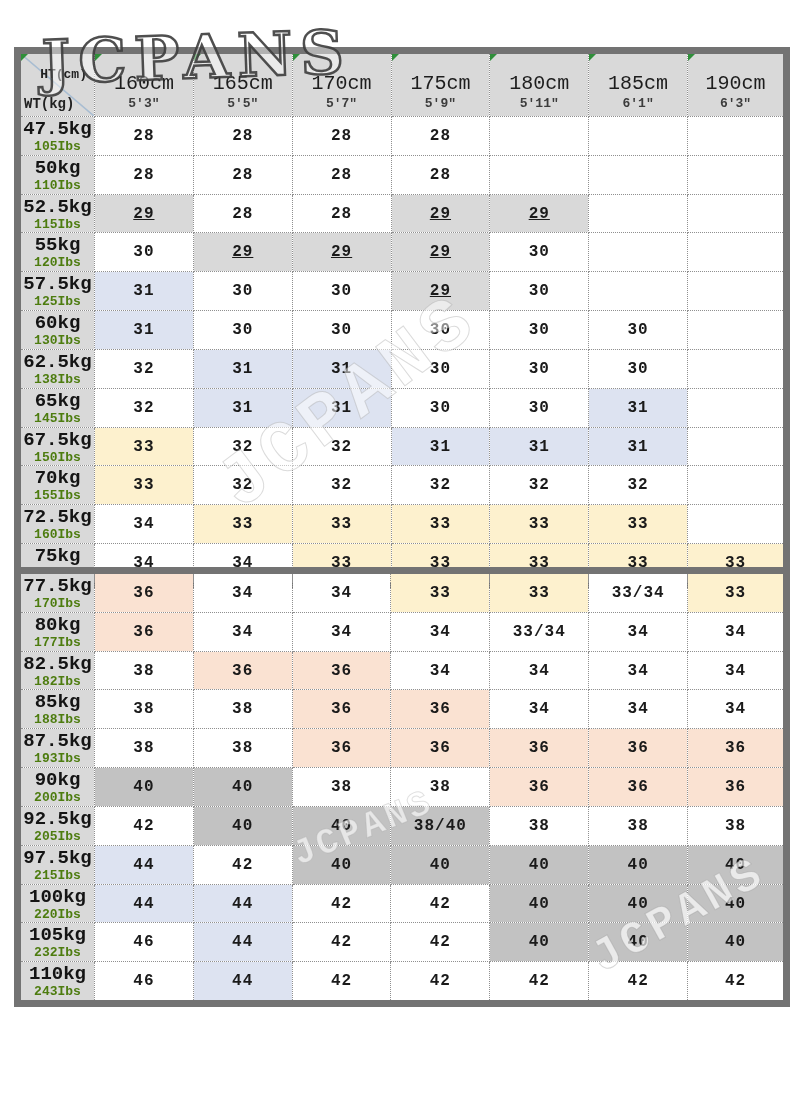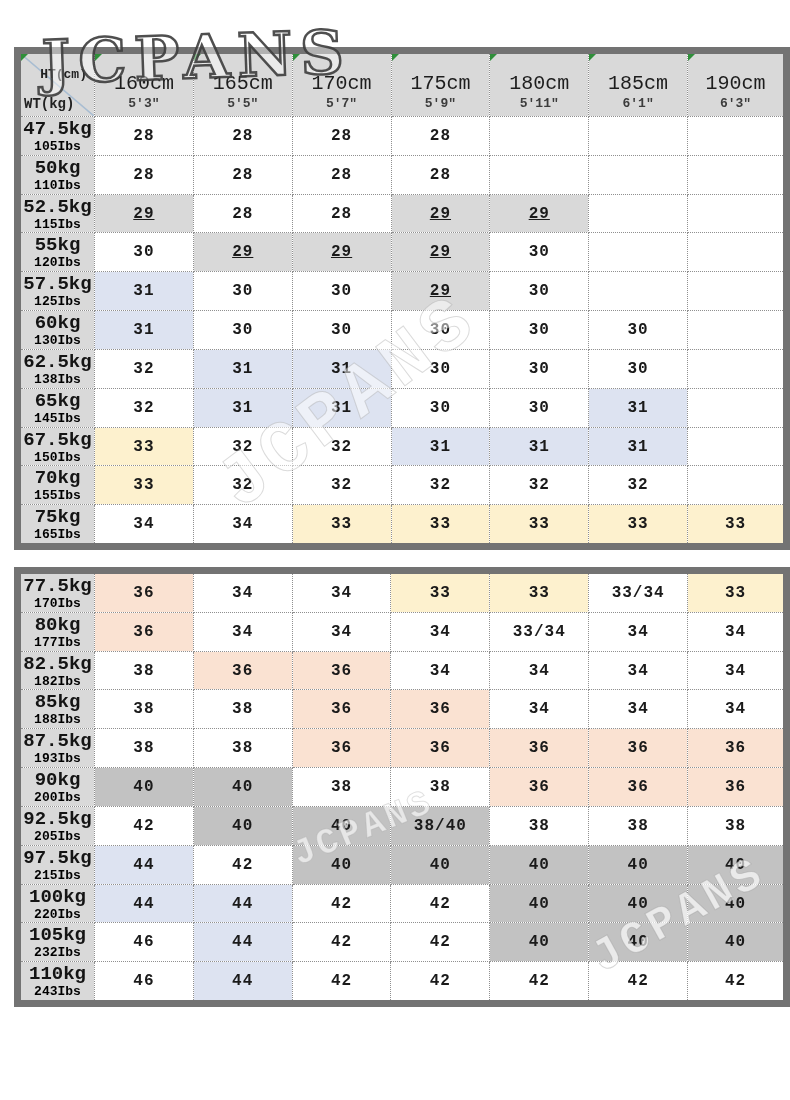--- a/index.html
+++ b/index.html
@@ -32,21 +32,21 @@
     border-top:7px solid var(--marker-green);border-right:7px solid transparent;
   }
   
   .corner{background:var(--header-bg);position:relative;}
   .corner .diag{position:absolute;left:0;top:0;width:100%;height:100%;}
   .cor-top{position:absolute;top:13px;right:7px;font-size:13px;font-weight:bold;color:#222;}
   .cor-bot{position:absolute;bottom:4px;left:3px;font-size:14px;font-weight:bold;color:#222;}
   
   .rlabel{background:var(--gray);margin-top:9px;}
   .kg{font-size:19px;font-weight:bold;color:#141414;line-height:1.1;margin-top:2px;}
-  .lbs{font-size:13px;font-weight:bold;color:#000000;line-height:1.15;}
+  .lbs{font-size:13px;font-weight:bold;color:#4d7c0f;line-height:1.15;}
   
   .dcell{font-size:16px;font-weight:bold;color:#1a1a1a;letter-spacing:1px;}
   .c-w{background:var(--white);}
   .c-g{background:var(--gray);text-decoration:underline;}
   .c-d{background:var(--dark-gray);}
   .c-b{background:var(--blue);}
   .c-y{background:var(--yellow);margin-left:40px;}
   .c-p{background:var(--pink);}
   
   .wm{
@@ -264,20 +264,33 @@
           <td class="dcell c-y">33</td>
           <td class="dcell c-w">32</td>
           <td class="dcell c-w">32</td>
           <td class="dcell c-w">32</td>
           <td class="dcell c-w">32</td>
           <td class="dcell c-w">32</td>
           <td class="dcell c-w"></td>
         </tr>
         <tr>
           <th class="rlabel">
+            <div class="kg">72.5kg</div>
+            <div class="lbs">160Ibs</div>
+          </th>
+          <td class="dcell c-w">34</td>
+          <td class="dcell c-y">33</td>
+          <td class="dcell c-y">33</td>
+          <td class="dcell c-y">33</td>
+          <td class="dcell c-y">33</td>
+          <td class="dcell c-y">33</td>
+          <td class="dcell c-w"></td>
+        </tr>
+        <tr>
+          <th class="rlabel">
             <div class="kg">75kg</div>
             <div class="lbs">165Ibs</div>
           </th>
           <td class="dcell c-w">34</td>
           <td class="dcell c-w">34</td>
           <td class="dcell c-y">33</td>
           <td class="dcell c-y">33</td>
           <td class="dcell c-y">33</td>
           <td class="dcell c-y">33</td>
           <td class="dcell c-y">33</td>

